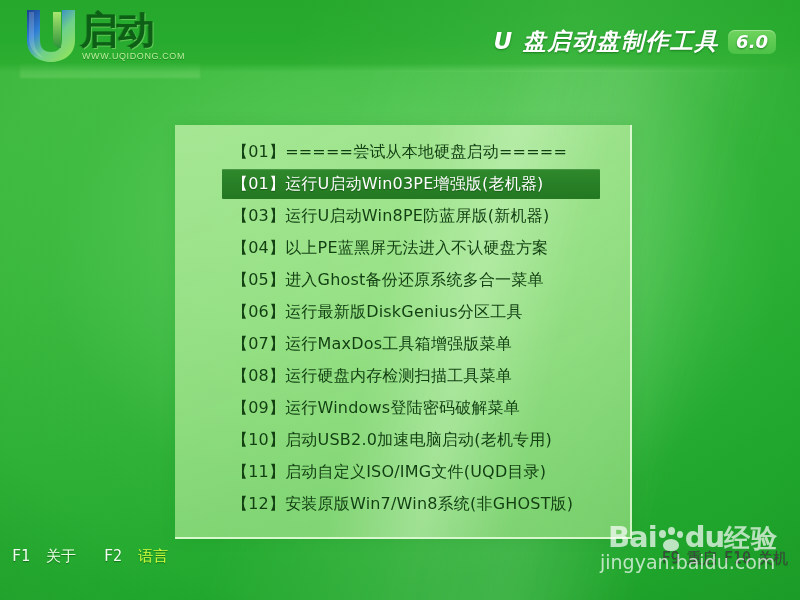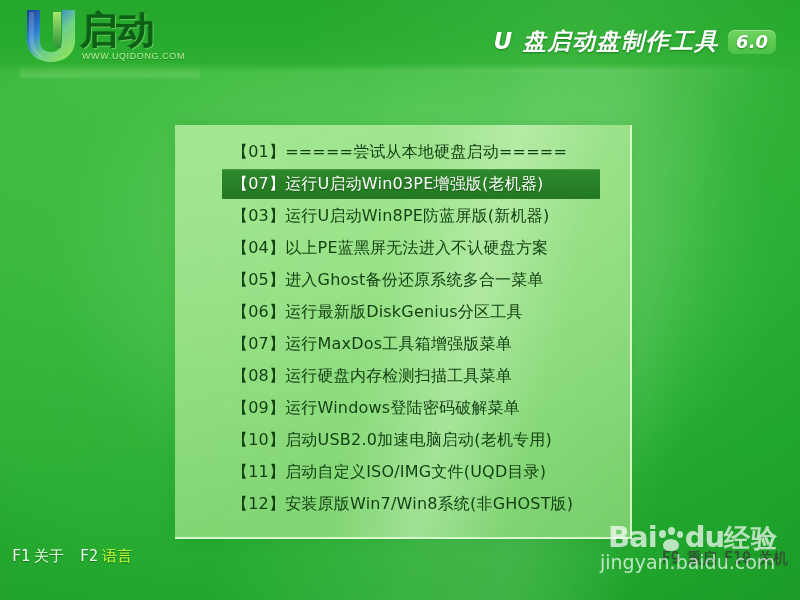--- a/index.html
+++ b/index.html
@@ -193,21 +193,21 @@
     color: #ffffff;
     text-shadow: 0 1px 1px rgba(0,50,0,0.45);
   }
 
   
   .statusbar-left {
     position: absolute;
     left: 12px; bottom: 34px;
     display: flex;
     align-items: baseline;
-    gap: 4px;
+    gap: 16px;
     font-family: "DejaVu Sans Mono", "Liberation Mono", monospace;
     font-size: 15px;
   }
   .sb-key {
     color: #f2fff0;
     text-shadow: 0 1px 1px rgba(0,60,5,0.5);
   }
   .sb-val-about {
     color: #eaffe4;
     font-family: "DejaVu Sans", sans-serif;
@@ -334,21 +334,21 @@
 
   <div class="menu-panel">
     <div class="menu-panel-sheen"></div>
     <div class="menu-list" id="menu-list">
         <div class="menu-item">
           <div class="mi-bar"></div>
           <div class="mi-label">【01】=====尝试从本地硬盘启动=====</div>
         </div>
         <div class="menu-item selected">
           <div class="mi-bar"></div>
-          <div class="mi-label">【07】运行U启动Win03PE增强版(老机器)</div>
+          <div class="mi-label">【01】运行U启动Win03PE增强版(老机器)</div>
         </div>
         <div class="menu-item">
           <div class="mi-bar"></div>
           <div class="mi-label">【03】运行U启动Win8PE防蓝屏版(新机器)</div>
         </div>
         <div class="menu-item">
           <div class="mi-bar"></div>
           <div class="mi-label">【04】以上PE蓝黑屏无法进入不认硬盘方案</div>
         </div>
         <div class="menu-item">

